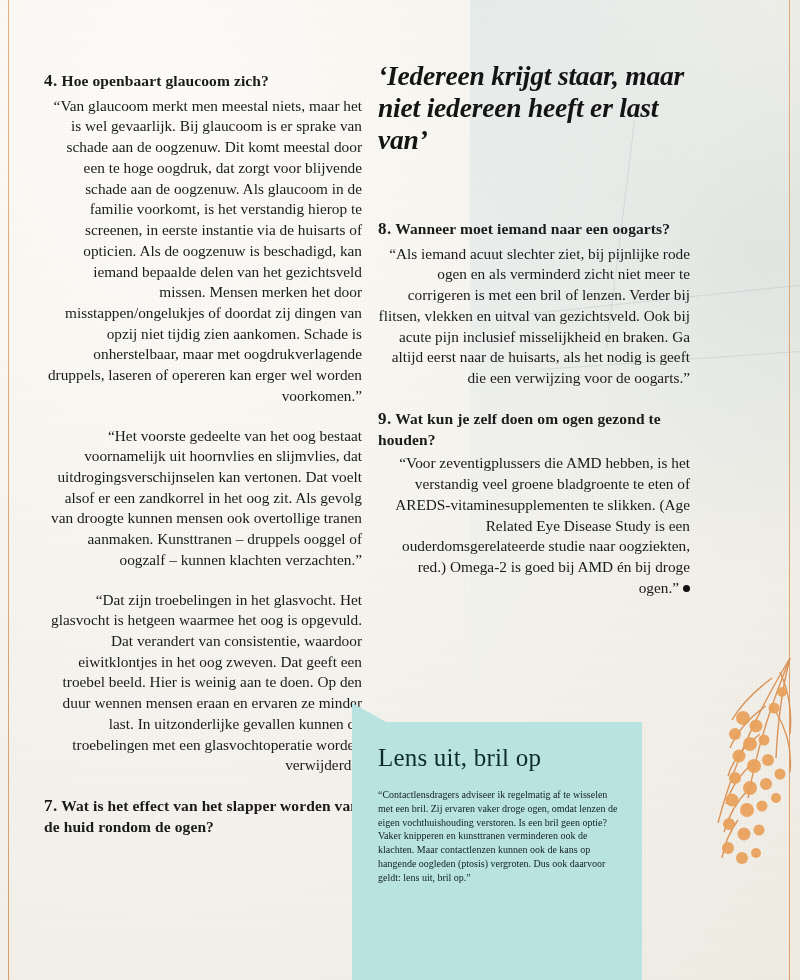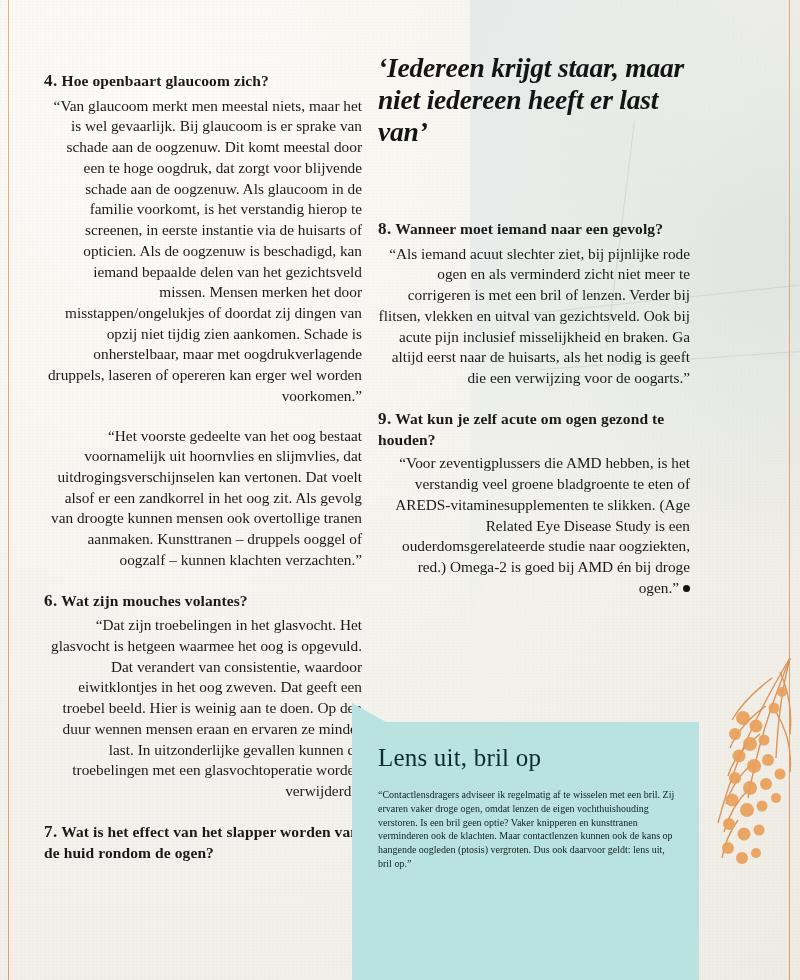--- a/index.html
+++ b/index.html
@@ -104,37 +104,37 @@
     margin: 0 0 19px 0;
     text-align: right;
     hyphens: manual;
   }
   .qblock { margin-bottom: 2px; }
 
   
   .pullquote {
     position: absolute;
     left: 378px;
-    top: 52px;
+    top: 60px;
     width: 320px;
     font-family: "Liberation Serif", serif;
     font-weight: bold;
     font-style: italic;
     font-size: 27.5px;
     line-height: 1.17;
     letter-spacing: -0.2px;
     color: #141414;
   }
 
   
   .callout {
     position: absolute;
     left: 352px;
     top: 722px;
-    width: 347px;
+    width: 290px;
     height: 258px;
     background: #b9e3e0;
   }
   .callout .tail {
     position: absolute;
     left: 0;
     top: -19px;
     width: 0; height: 0;
     border-left: 0 solid transparent;
     border-right: 34px solid transparent;
@@ -196,53 +196,49 @@
         <span>Hoe openbaart glaucoom zich?</span>
       </h3>
       <p class="body">“Van glaucoom merkt men meestal niets, maar het is wel gevaarlijk. Bij glaucoom is er sprake van schade aan de oogzenuw. Dit komt meestal door een te hoge oogdruk, dat zorgt voor blijvende schade aan de oogzenuw. Als glaucoom in de familie voorkomt, is het verstandig hierop te screenen, in eerste instantie via de huisarts of opticien. Als de oogzenuw is beschadigd, kan iemand bepaalde delen van het gezichtsveld missen. Mensen merken het door misstappen/ongelukjes of doordat zij dingen van opzij niet tijdig zien aankomen. Schade is onherstelbaar, maar met oogdrukverlagende druppels, laseren of opereren kan erger wel worden voorkomen.”</p>
     </div>
 
     <div class="qblock">
       <p class="body">“Het voorste gedeelte van het oog bestaat voornamelijk uit hoornvlies en slijmvlies, dat uitdrogingsverschijnselen kan vertonen. Dat voelt alsof er een zandkorrel in het oog zit. Als gevolg van droogte kunnen mensen ook overtollige tranen aanmaken. Kunsttranen – druppels ooggel of oogzalf – kunnen klachten verzachten.”</p>
     </div>
 
     <div class="qblock">
-      <h3 class="qhead">
-        <span class="num">6.</span>
-        <span>Wat zijn mouches volantes?</span>
-      </h3>
       <p class="body">“Dat zijn troebelingen in het glasvocht. Het glasvocht is hetgeen waarmee het oog is opgevuld. Dat verandert van consistentie, waardoor eiwitklontjes in het oog zweven. Dat geeft een troebel beeld. Hier is weinig aan te doen. Op den duur wennen mensen eraan en ervaren ze minder last. In uitzonderlijke gevallen kunnen de troebelingen met een glasvochtoperatie worden verwijderd.”</p>
     </div>
 
     <div class="qblock">
       <h3 class="qhead">
         <span class="num">7.</span>
         <span>Wat is het effect van het slapper worden van de huid rondom de ogen?</span>
       </h3>
     </div>
 
   </div>
 
   <div class="pullquote">‘Iedereen krijgt staar, maar niet iedereen heeft er last van’</div>
 
   <div class="col-right" style="top:218px;">
 
 
     <div class="qblock">
       <h3 class="qhead">
         <span class="num">8.</span>
-        <span>Wanneer moet iemand naar een gevolg?</span>
+        <span>Wanneer moet iemand naar een oogarts?</span>
       </h3>
       <p class="body">“Als iemand acuut slechter ziet, bij pijnlijke rode ogen en als verminderd zicht niet meer te corrigeren is met een bril of lenzen. Verder bij flitsen, vlekken en uitval van gezichtsveld. Ook bij acute pijn inclusief misselijkheid en braken. Ga altijd eerst naar de huisarts, als het nodig is geeft die een verwijzing voor de oogarts.”</p>
     </div>
 
     <div class="qblock">
       <h3 class="qhead">
         <span class="num">9.</span>
-        <span>Wat kun je zelf acute om ogen gezond te houden?</span>
+        <span>Wat kun je zelf doen om ogen gezond te houden?</span>
       </h3>
       <p class="body"><span>“Voor zeventigplussers die AMD hebben, is het verstandig veel groene bladgroente te eten of AREDS-vitaminesupplementen te slikken. (Age Related Eye Disease Study is een ouderdomsgerelateerde studie naar oogziekten, red.) Omega-2 is goed bij AMD én bij droge ogen.”</span><span class="end-dot"></span></p>
     </div>
 
   </div>
 
 </div>
 
 <div class="callout">
   <div class="tail"></div>

